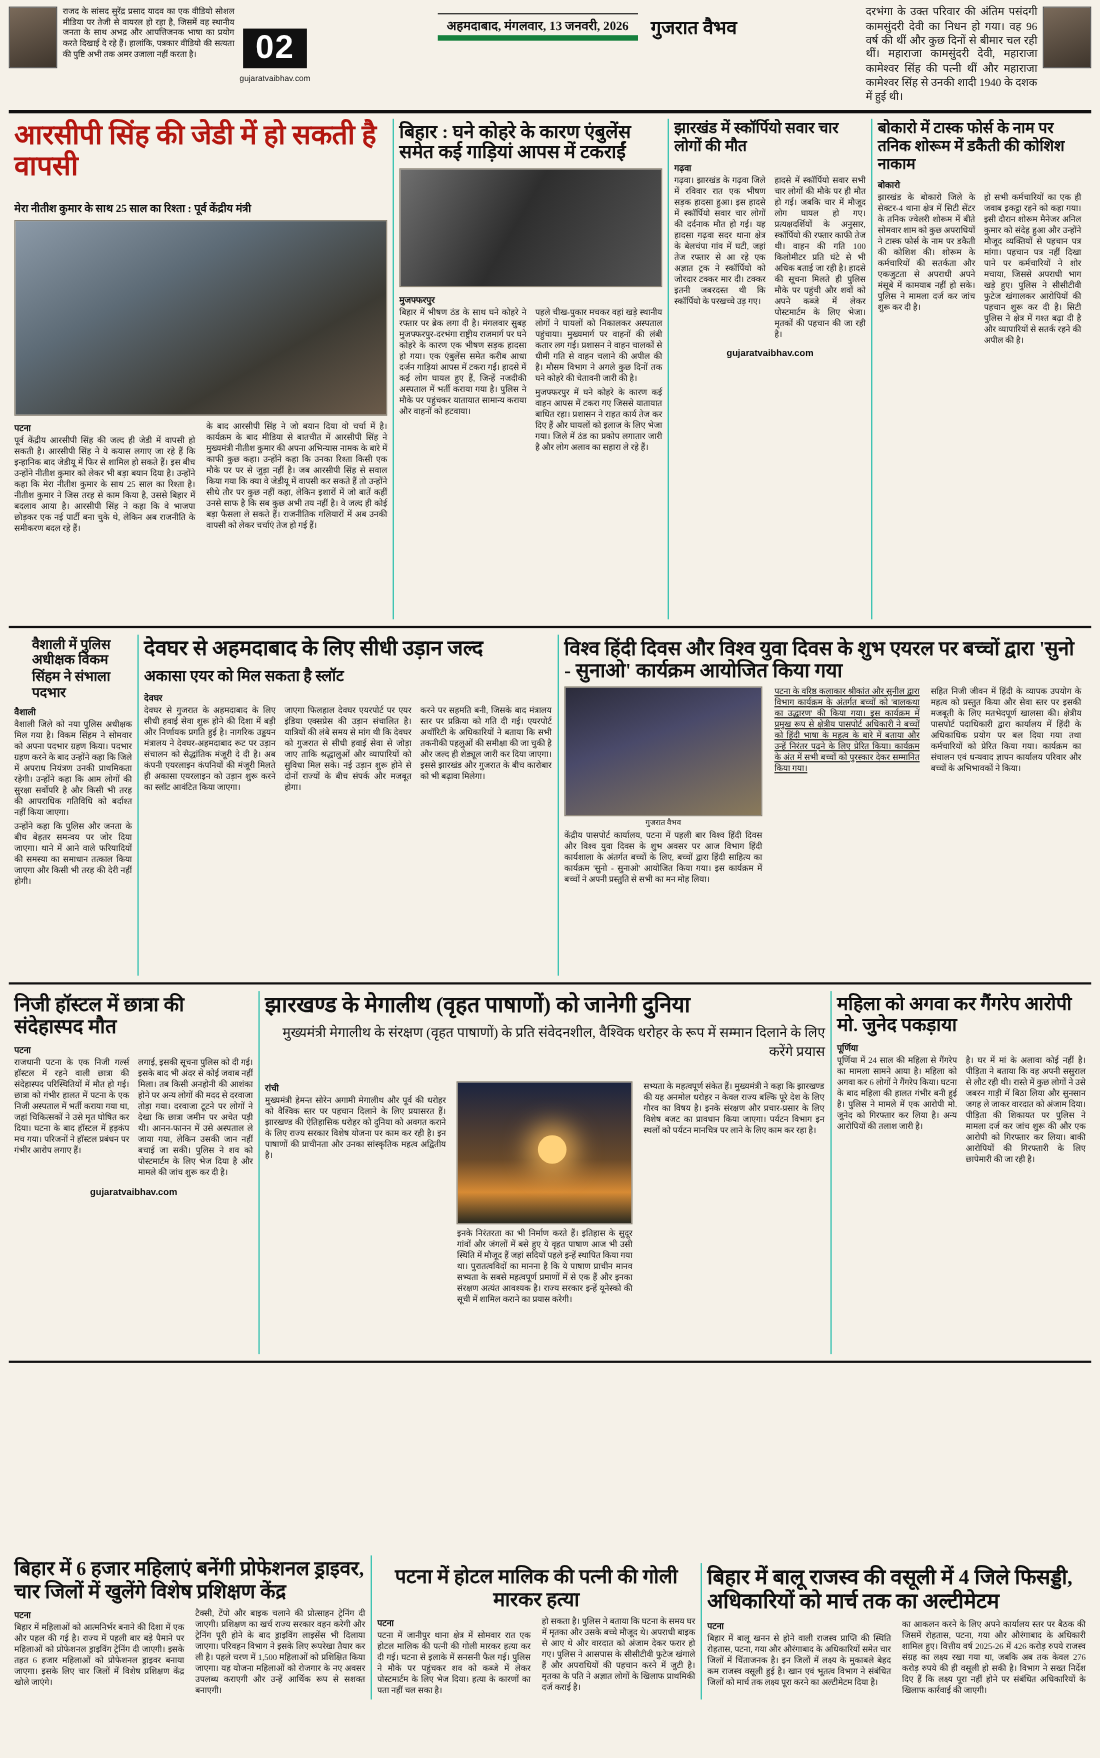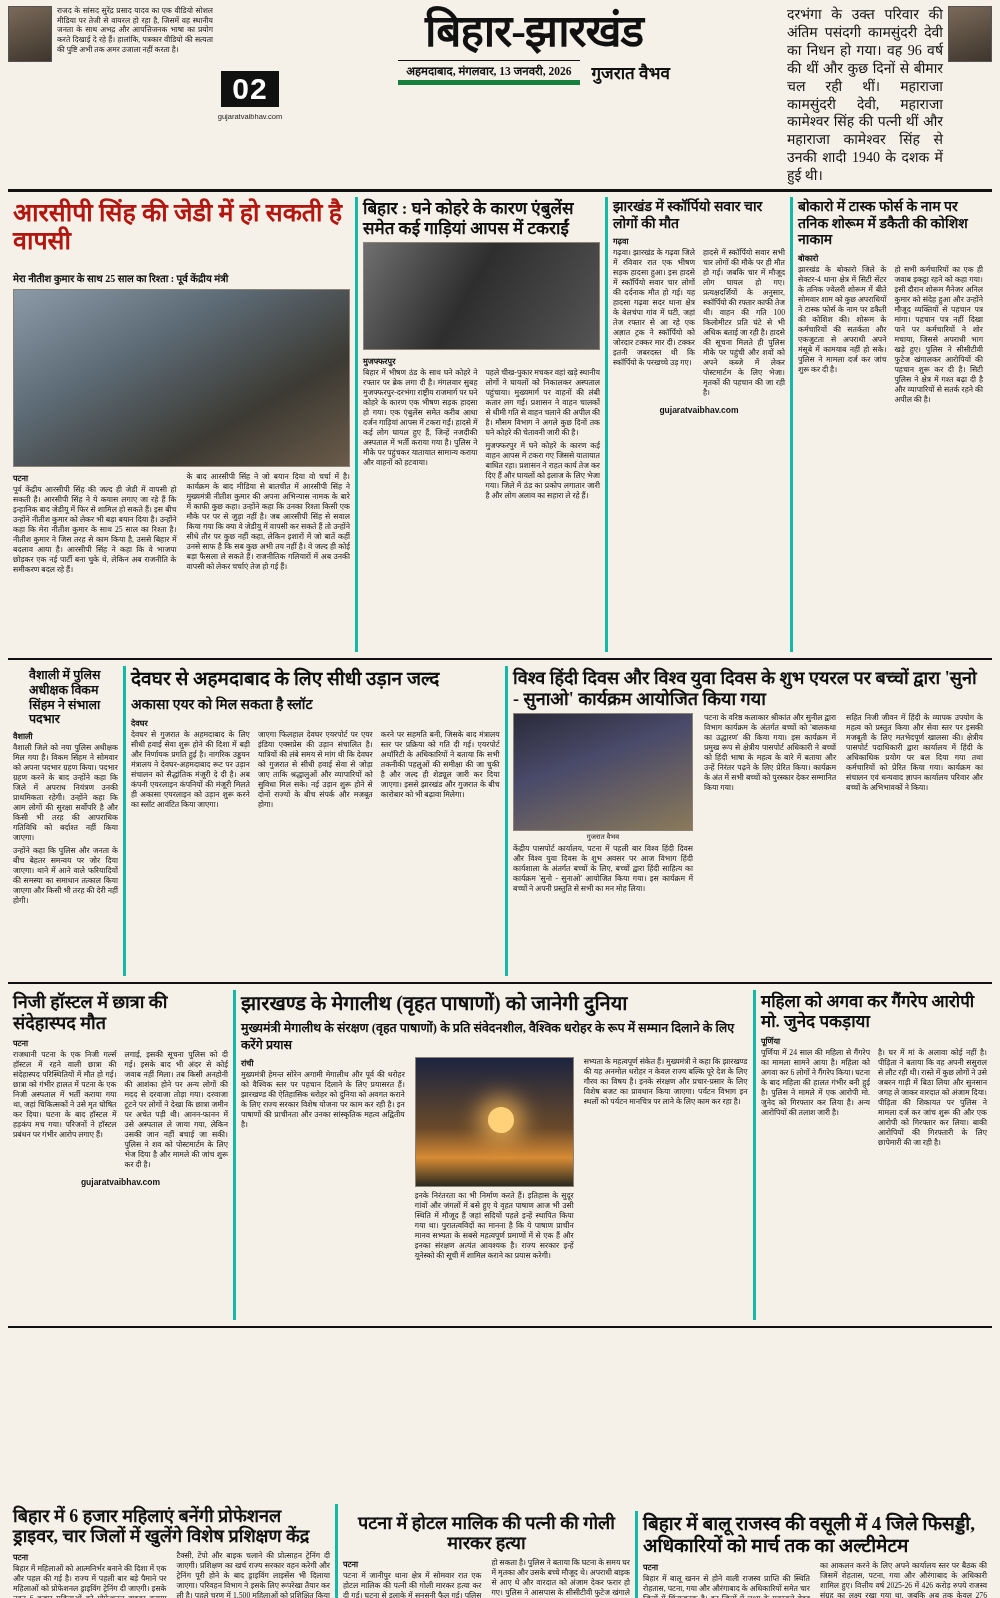--- a/index.html
+++ b/index.html
@@ -20,58 +20,57 @@
   .mh-left p { font-size:7.6px; line-height:1.28; margin:0; text-align:justify; }
   .mh-pageno { width:62px; flex:none; display:flex; flex-direction:column; align-items:center; justify-content:center; }
   .mh-pageno .num { font-family:"Liberation Sans", sans-serif; font-size:30px; font-weight:bold; color:#fff; background:#111; padding:1px 11px; letter-spacing:1px; }
   .mh-pageno .site { font-family:"Liberation Sans", sans-serif; font-size:7.5px; margin-top:5px; color:#222; }
   .mh-center { flex:1; text-align:center; }
   .mh-title { font-size:44px; font-weight:bold; letter-spacing:-1px; line-height:1; margin-top:4px; }
   .mh-sub { display:flex; align-items:center; justify-content:center; gap:12px; margin-top:6px; }
   .mh-sub .place { font-size:11.5px; font-weight:bold; border-top:1px solid #111; border-bottom:5px solid #15803d; padding:2px 8px; }
   .mh-sub .brand { font-size:17px; font-weight:bold; }
   .mh-right { width:205px; display:flex; gap:5px; }
-  .mh-right p { font-size:14px; line-height:1.28; margin:0; text-align:justify; }
+  .mh-right p { font-size:10px; line-height:1.28; margin:0; text-align:justify; }
   .cols { display:flex; }
 
   h2.hl { font-size:25px; line-height:1.12; font-weight:bold; margin:2px 0 4px; }
   h2.hl.red { color:#b3160f; }
   h3.hl { font-size:17px; line-height:1.15; font-weight:bold; margin:2px 0 4px; }
   h4.hl { font-size:14px; line-height:1.18; font-weight:bold; margin:2px 0 3px; }
   .kicker { font-size:10px; font-weight:bold; margin:16px 0 4px; }
   .dline { font-size:8px; font-weight:bold; margin:0 0 2px; }
   p.body { font-size:7.7px; line-height:1.3; text-align:justify; margin:0 0 3px; hyphens:auto; }
   .photo { background:#d8d2c6; border:1px solid #8a8375; position:relative; overflow:hidden; }
   .photo.p1 { background:linear-gradient(150deg,#8c9aa8 0%,#5d6b76 35%,#3c3a33 70%,#6b5b4a 100%); }
   .photo.p2 { background:linear-gradient(120deg,#6f6f6f 0%,#2e2e2e 45%,#555 100%); }
   .photo.p3 { background:linear-gradient(160deg,#2b2b3a 0%,#4a4a6a 40%,#8a7a5a 100%); }
   .photo.p4 { background:linear-gradient(180deg,#1b2440 0%,#6a4a2a 55%,#d88b34 78%,#2a2a20 100%); }
   .photo.p4::after { content:""; position:absolute; left:46%; top:38%; width:26px; height:26px; border-radius:50%; background:#ffd27a; box-shadow:0 0 22px 10px rgba(255,190,90,.75); }
   .mini { font-size:7px; text-align:center; padding:1px 0 0; }
   .sep-thick { border-top:2px solid #111; margin:6px 0; }
   .colbox { padding:0 5px; }
-  .divider-v { border-right:3px solid #14b8a6; }
+  .divider-v { border-right:1px solid #14b8a6; }
   .site-inline { font-family:"Liberation Sans", sans-serif; font-size:8.5px; font-weight:bold; text-align:center; margin-top:4px; }
 </style>
 </head>
 <body>
 
 <div class="page">
 
   <div class="masthead">
     <div class="mh-left">
       <div class="mh-photo"></div>
       <p>राजद के सांसद सुरेंद्र प्रसाद यादव का एक वीडियो सोशल मीडिया पर तेजी से वायरल हो रहा है, जिसमें वह स्थानीय जनता के साथ अभद्र और आपत्तिजनक भाषा का प्रयोग करते दिखाई दे रहे हैं। हालांकि, पत्रकार वीडियो की सत्यता की पुष्टि अभी तक अमर उजाला नहीं करता है।</p>
     </div>
     <div class="mh-pageno">
       <div class="num">02</div>
       <div class="site">gujaratvaibhav.com</div>
     </div>
     <div class="mh-center">
-      <div class="mh-title">बिहार-झारखंड</div>
       <div class="mh-sub">
         <div class="place">अहमदाबाद, मंगलवार, 13 जनवरी, 2026</div>
         <div class="brand">गुजरात वैभव</div>
       </div>
     </div>
     <div class="mh-right">
       <p>दरभंगा के उक्त परिवार की अंतिम पसंदगी कामसुंदरी देवी का निधन हो गया। वह 96 वर्ष की थीं और कुछ दिनों से बीमार चल रही थीं। महाराजा कामसुंदरी देवी, महाराजा कामेश्वर सिंह की पत्नी थीं और महाराजा कामेश्वर सिंह से उनकी शादी 1940 के दशक में हुई थी।</p>
       <div class="mh-photo"></div>
     </div>
   </div>
@@ -164,21 +163,21 @@
     </div>
 
     <div style="width:480px;" class="colbox">
       <h3 class="hl" style="font-size:18px;">विश्व हिंदी दिवस और विश्व युवा दिवस के शुभ एयरल पर बच्चों द्वारा 'सुनो - सुनाओ' कार्यक्रम आयोजित किया गया</h3>
       <div class="cols" style="margin-top:3px;">
         <div style="width:190px; padding-right:6px;">
           <div class="photo p3" style="height:118px;"></div>
           <div class="mini">गुजरात वैभव</div>
           <p class="body" style="margin-top:3px;">केंद्रीय पासपोर्ट कार्यालय, पटना में पहली बार विश्व हिंदी दिवस और विश्व युवा दिवस के शुभ अवसर पर आज विभाग हिंदी कार्यशाला के अंतर्गत बच्चों के लिए, बच्चों द्वारा हिंदी साहित्य का कार्यक्रम 'सुनो - सुनाओ' आयोजित किया गया। इस कार्यक्रम में बच्चों ने अपनी प्रस्तुति से सभी का मन मोह लिया।</p>
         </div>
-        <div style="width:145px; padding:0 5px;">
+        <div style="width:145px; padding:0 5px;text-decoration:underline;">
           <p class="body">पटना के वरिष्ठ कलाकार श्रीकांत और सुनील द्वारा विभाग कार्यक्रम के अंतर्गत बच्चों को 'बालकथा का उद्धारण' की किया गया। इस कार्यक्रम में प्रमुख रूप से क्षेत्रीय पासपोर्ट अधिकारी ने बच्चों को हिंदी भाषा के महत्व के बारे में बताया और उन्हें निरंतर पढ़ने के लिए प्रेरित किया। कार्यक्रम के अंत में सभी बच्चों को पुरस्कार देकर सम्मानित किया गया।</p>
         </div>
         <div style="width:145px; padding-left:5px;">
           <p class="body">सहित निजी जीवन में हिंदी के व्यापक उपयोग के महत्व को प्रस्तुत किया और सेवा स्तर पर इसकी मजबूती के लिए मतभेदपूर्ण खालसा की। क्षेत्रीय पासपोर्ट पदाधिकारी द्वारा कार्यालय में हिंदी के अधिकाधिक प्रयोग पर बल दिया गया तथा कर्मचारियों को प्रेरित किया गया। कार्यक्रम का संचालन एवं धन्यवाद ज्ञापन कार्यालय परिवार और बच्चों के अभिभावकों ने किया।</p>
         </div>
       </div>
     </div>
   </div>
 
   <div class="sep-thick"></div>
@@ -193,21 +192,21 @@
         </div>
         <div style="width:50%; padding-left:4px;">
           <p class="body">लगाई, इसकी सूचना पुलिस को दी गई। इसके बाद भी अंदर से कोई जवाब नहीं मिला। तब किसी अनहोनी की आशंका होने पर अन्य लोगों की मदद से दरवाजा तोड़ा गया। दरवाजा टूटने पर लोगों ने देखा कि छात्रा जमीन पर अचेत पड़ी थी। आनन-फानन में उसे अस्पताल ले जाया गया, लेकिन उसकी जान नहीं बचाई जा सकी। पुलिस ने शव को पोस्टमार्टम के लिए भेज दिया है और मामले की जांच शुरू कर दी है।</p>
         </div>
       </div>
       <div class="site-inline">gujaratvaibhav.com</div>
     </div>
 
     <div style="width:520px;" class="colbox divider-v">
       <h3 class="hl" style="font-size:20px;">झारखण्ड के मेगालीथ (वृहत पाषाणों) को जानेगी दुनिया</h3>
-      <div style="font-size:12.5px; font-weight:bold; text-align:left; margin:2px 0 4px;">मुख्यमंत्री मेगालीथ के संरक्षण (वृहत पाषाणों) के प्रति संवेदनशील, वैश्विक धरोहर के रूप में सम्मान दिलाने के लिए करेंगे प्रयास</div>
+      <div style="font-size:12.5px; font-weight:normal; text-align:right; margin:2px 0 19px;">मुख्यमंत्री मेगालीथ के संरक्षण (वृहत पाषाणों) के प्रति संवेदनशील, वैश्विक धरोहर के रूप में सम्मान दिलाने के लिए करेंगे प्रयास</div>
       <div class="cols">
         <div style="width:33.3%; padding-right:5px;">
           <div class="dline">रांची</div>
           <p class="body">मुख्यमंत्री हेमन्त सोरेन अगामी मेगालीथ और पूर्व की धरोहर को वैश्विक स्तर पर पहचान दिलाने के लिए प्रयासरत हैं। झारखण्ड की ऐतिहासिक धरोहर को दुनिया को अवगत कराने के लिए राज्य सरकार विशेष योजना पर काम कर रही है। इन पाषाणों की प्राचीनता और उनका सांस्कृतिक महत्व अद्वितीय है।</p>
         </div>
         <div style="width:33.3%; padding:0 5px;">
           <div class="photo p4" style="height:130px; margin-bottom:4px;"></div>
           <p class="body">इनके निरंतरता का भी निर्माण करते हैं। इतिहास के सुदूर गांवों और जंगलों में बसे हुए ये वृहत पाषाण आज भी उसी स्थिति में मौजूद हैं जहां सदियों पहले इन्हें स्थापित किया गया था। पुरातत्वविदों का मानना है कि ये पाषाण प्राचीन मानव सभ्यता के सबसे महत्वपूर्ण प्रमाणों में से एक हैं और इनका संरक्षण अत्यंत आवश्यक है। राज्य सरकार इन्हें यूनेस्को की सूची में शामिल कराने का प्रयास करेगी।</p>
         </div>
         <div style="width:33.3%; padding-left:5px;">

